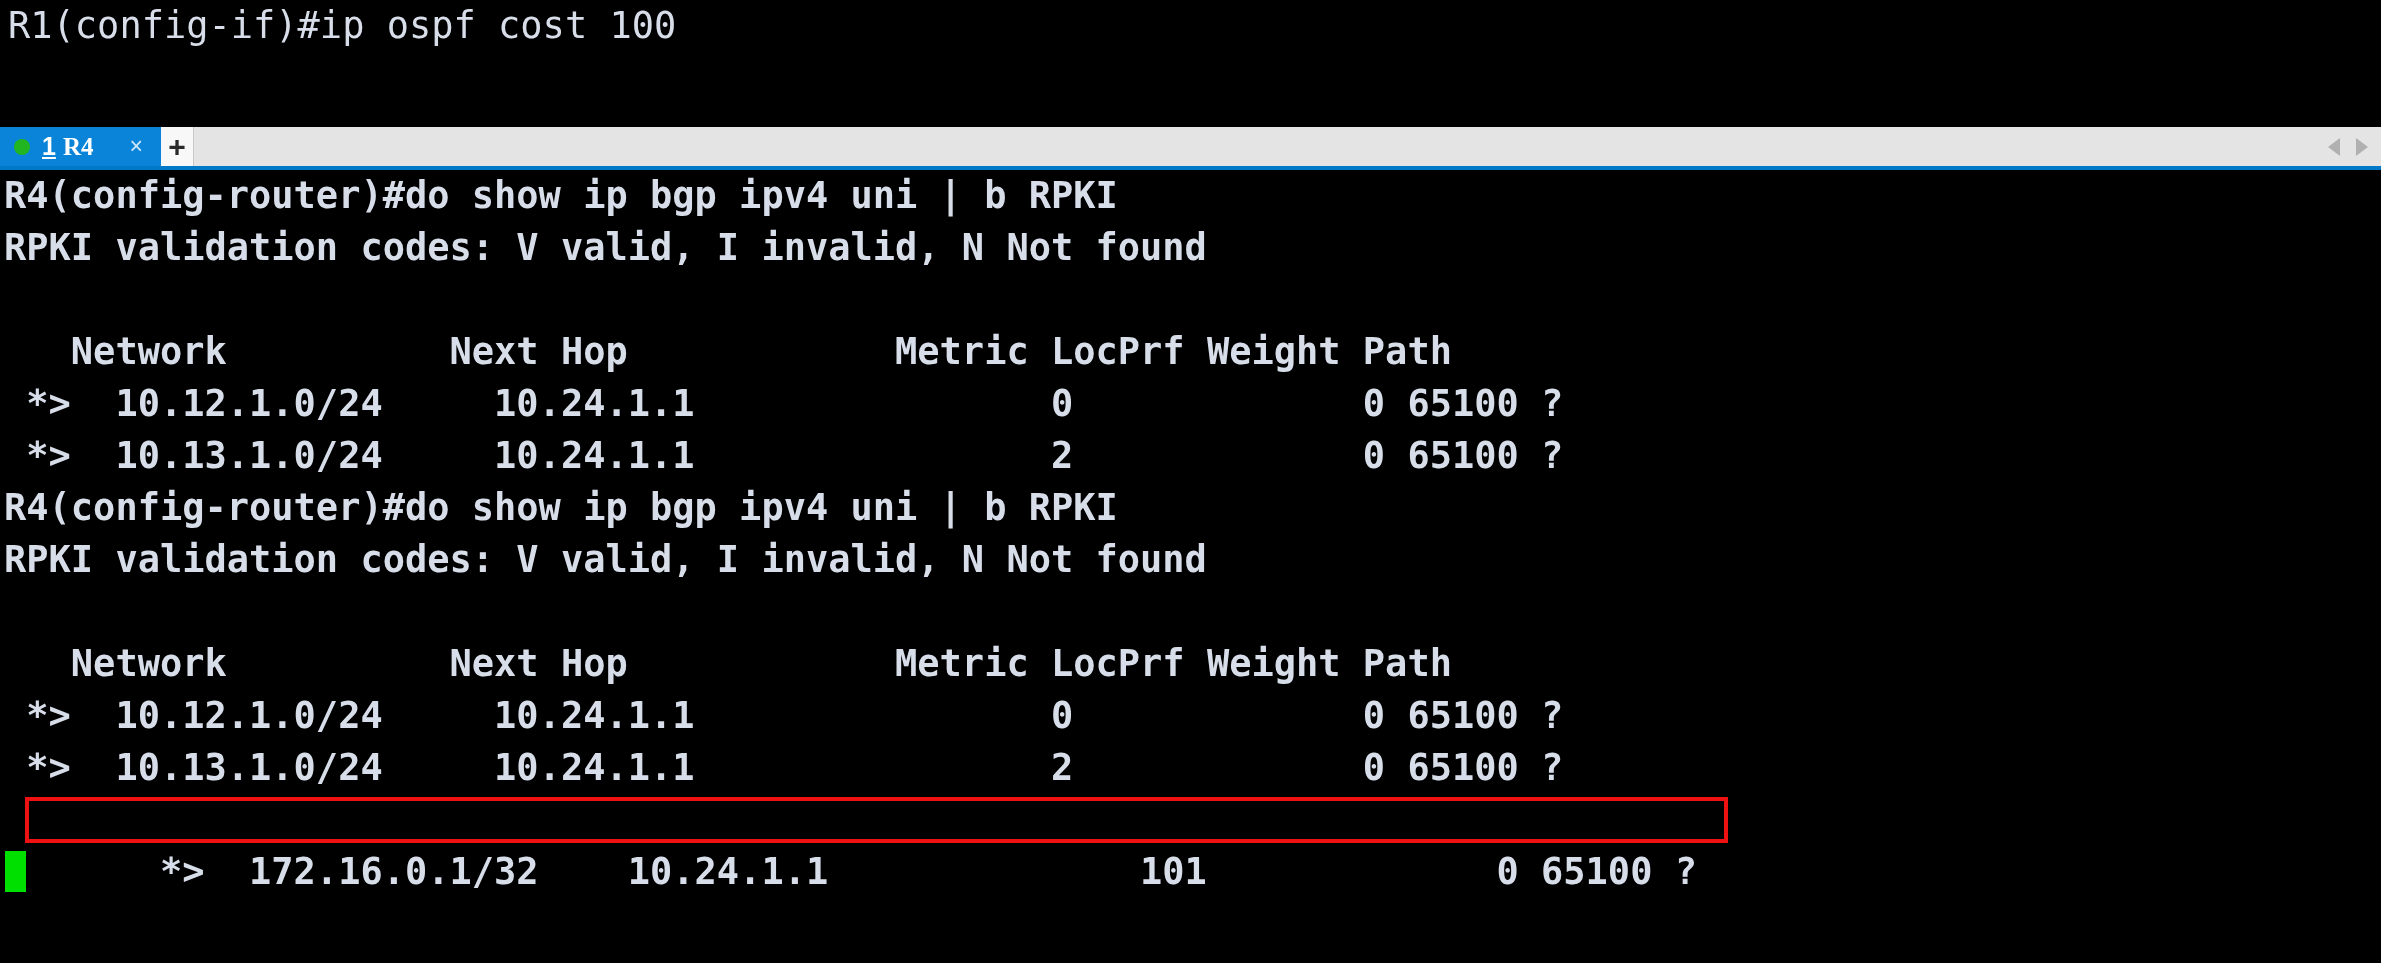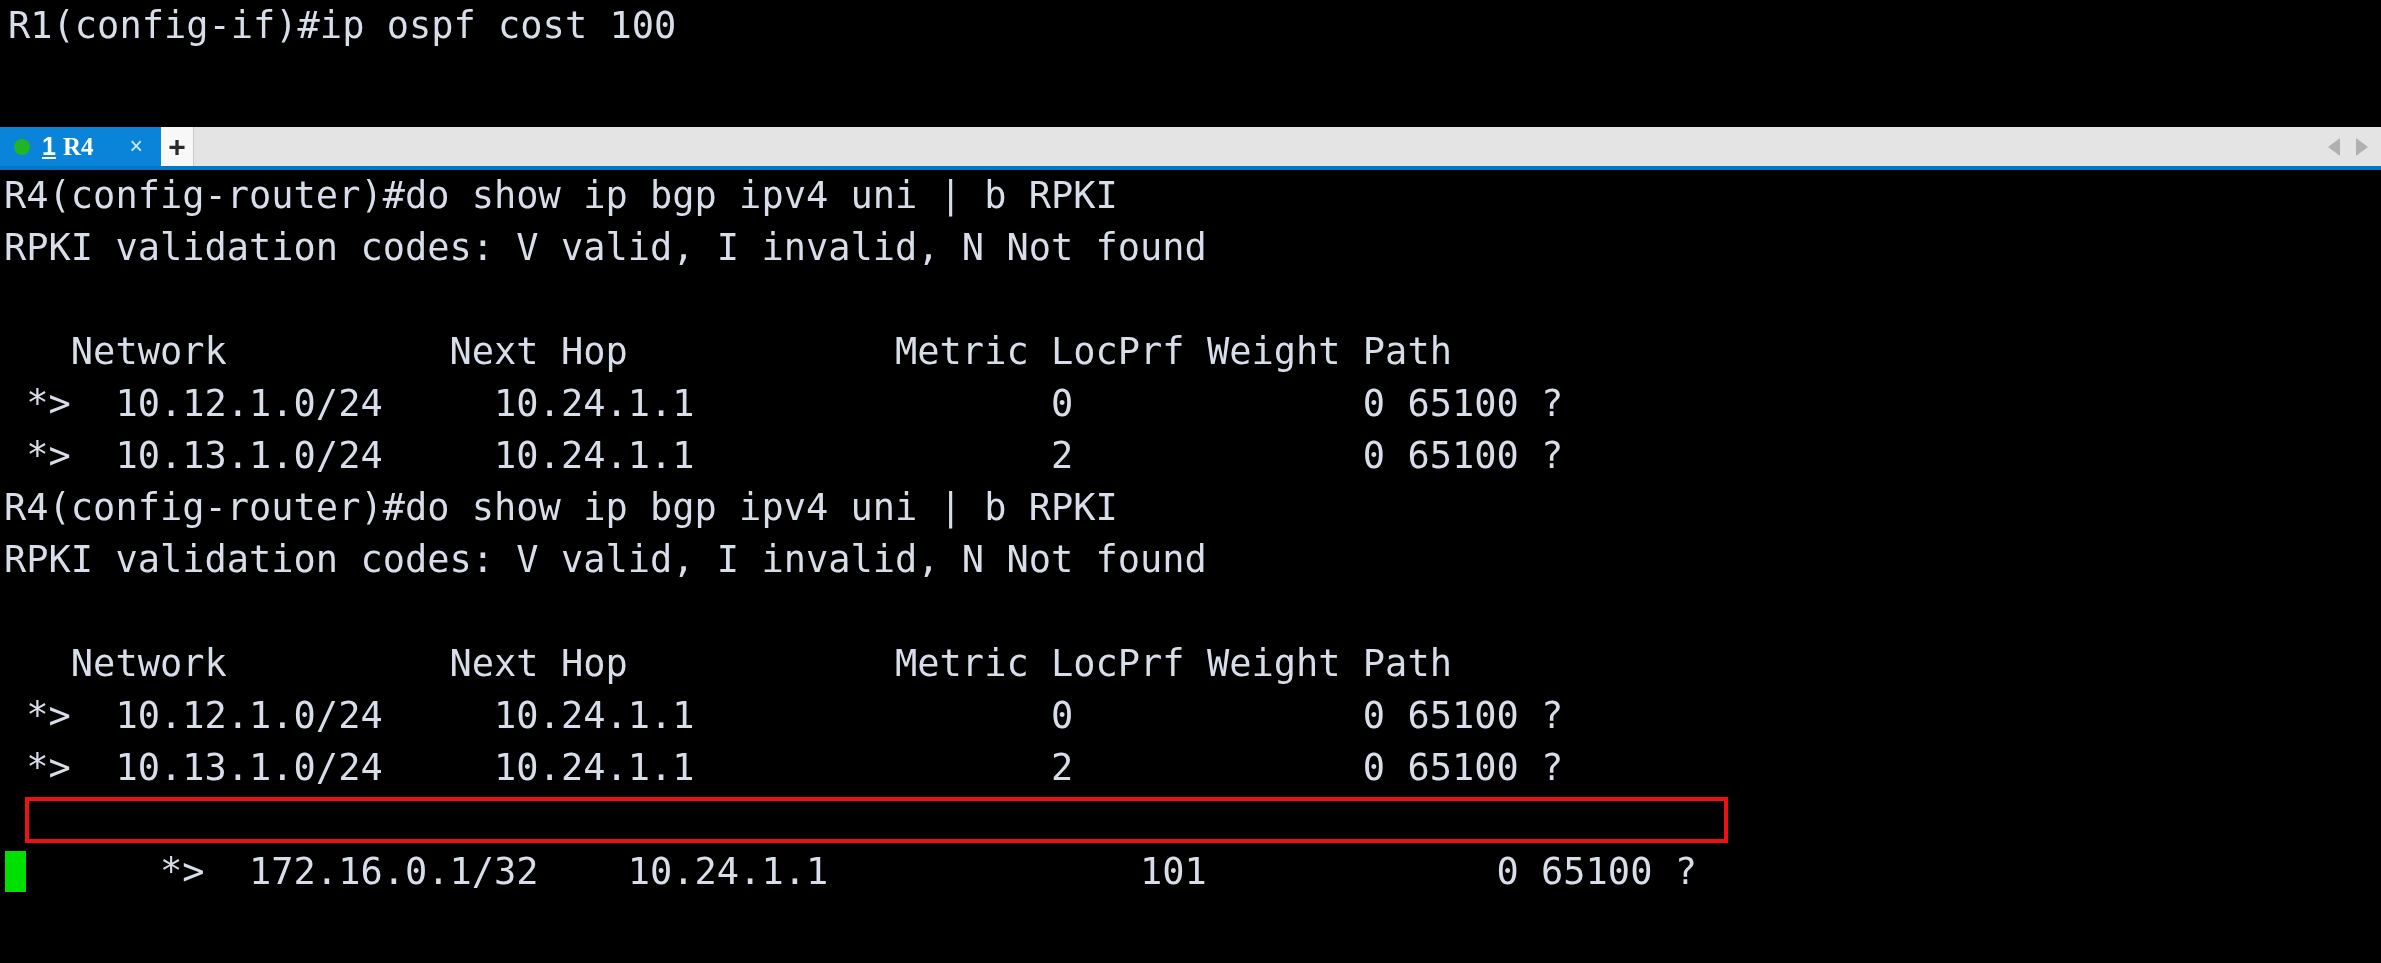--- a/index.html
+++ b/index.html
@@ -144,20 +144,21 @@
 
   
   .pane-main {
     position: absolute;
     left: 0;
     top: 170px;
     width: 2381px;
     height: 793px;
     background: #000000;
     overflow: hidden;
+    font-weight: bold;
   }
   .pane-main .term-line {
     height: 52px;
     line-height: 52px;
     font-size: 37px;
   }
   .term-line.blank { color: transparent; }
   .hl-box {
     position: absolute;
     left: 25px;

